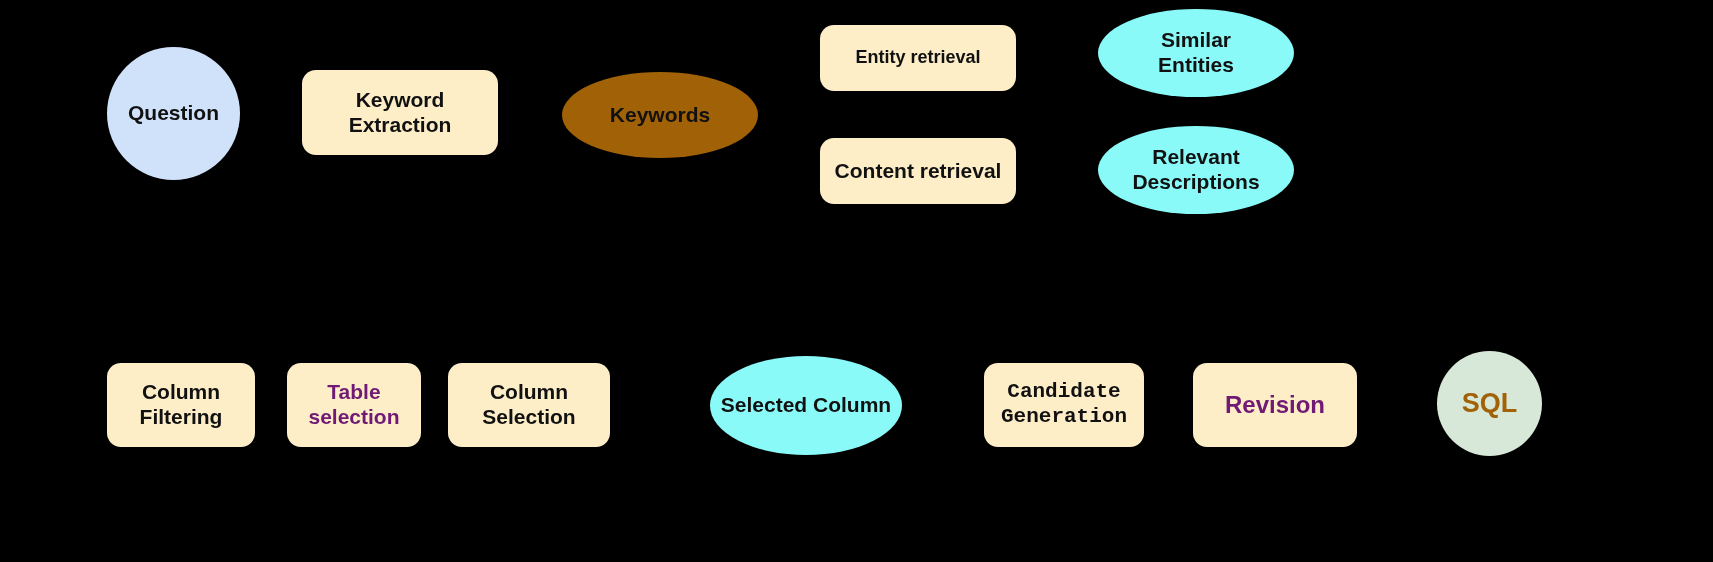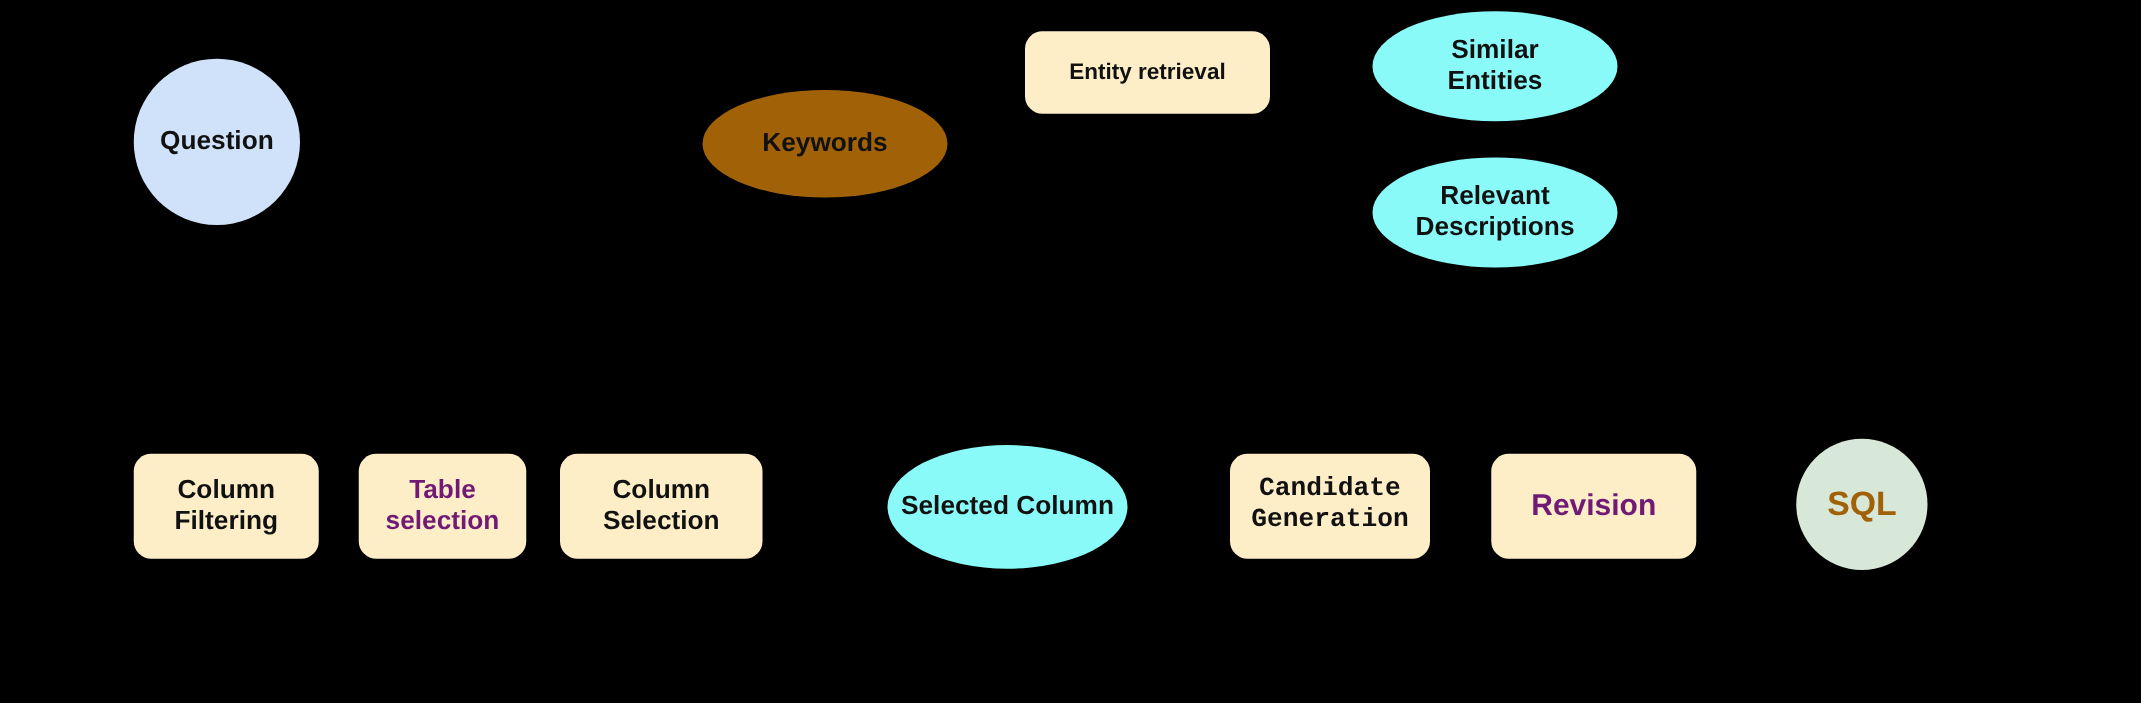--- a/index.html
+++ b/index.html
@@ -44,25 +44,32 @@
     text-align: center;
   }
 </style>
 </head>
 <body>
 
 <div id="canvas" style="width: 1713px; height: 562px; background: rgb(0, 0, 0);">
     <div class="node shape-circle" style="left: 107px; top: 47px; width: 133px; height: 133px; background: rgb(207, 226, 250); font-size: 21px; color: rgb(17, 17, 17);">
       <span class="label">Question</span>
     </div>
+    <div class="node shape-box" style="left: 302px; top: 70px; width: 196px; height: 85px; background: rgb(253, 238, 200); font-size: 21px; color: rgb(17, 17, 17);">
+      <span class="label">Keyword
+Extraction</span>
+    </div>
     <div class="node shape-ellipse" style="left: 562px; top: 72px; width: 196px; height: 86px; background: #a16207; font-size: 21px; color: rgb(17, 17, 17);">
       <span class="label">Keywords</span>
     </div>
     <div class="node shape-box" style="left: 820px; top: 25px; width: 196px; height: 66px; background: rgb(253, 238, 200); font-size: 18px; color: rgb(17, 17, 17); text-align: center;">
       <span class="label">Entity retrieval</span>
+    </div>
+    <div class="node shape-box" style="left: 820px; top: 138px; width: 196px; height: 66px; background: rgb(253, 238, 200); font-size: 21px; color: rgb(17, 17, 17);">
+      <span class="label">Content retrieval</span>
     </div>
     <div class="node shape-ellipse" style="left: 1098px; top: 9px; width: 196px; height: 88px; background: rgb(138, 250, 248); font-size: 21px; color: rgb(17, 17, 17);">
       <span class="label">Similar
 Entities</span>
     </div>
     <div class="node shape-ellipse" style="left: 1098px; top: 126px; width: 196px; height: 88px; background: rgb(138, 250, 248); font-size: 21px; color: rgb(17, 17, 17);">
       <span class="label">Relevant
 Descriptions</span>
     </div>
     <div class="node shape-box" style="left: 107px; top: 363px; width: 148px; height: 84px; background: rgb(253, 238, 200); font-size: 21px; color: rgb(17, 17, 17);">

